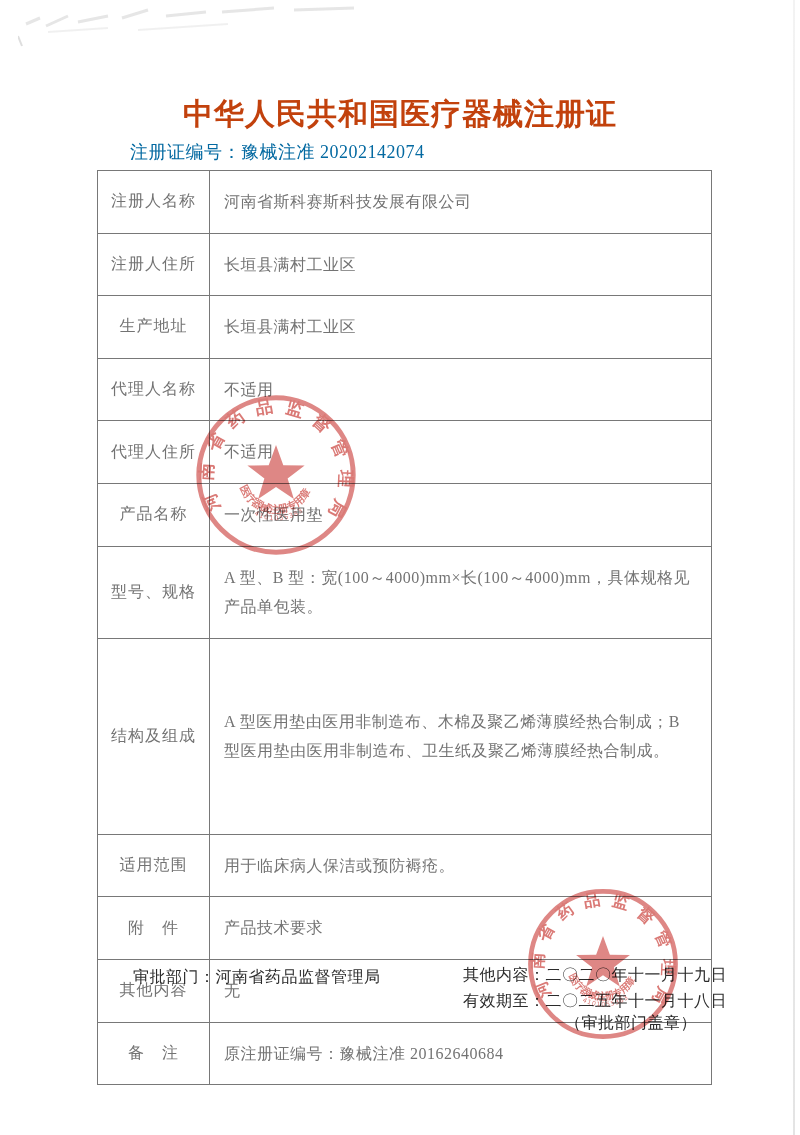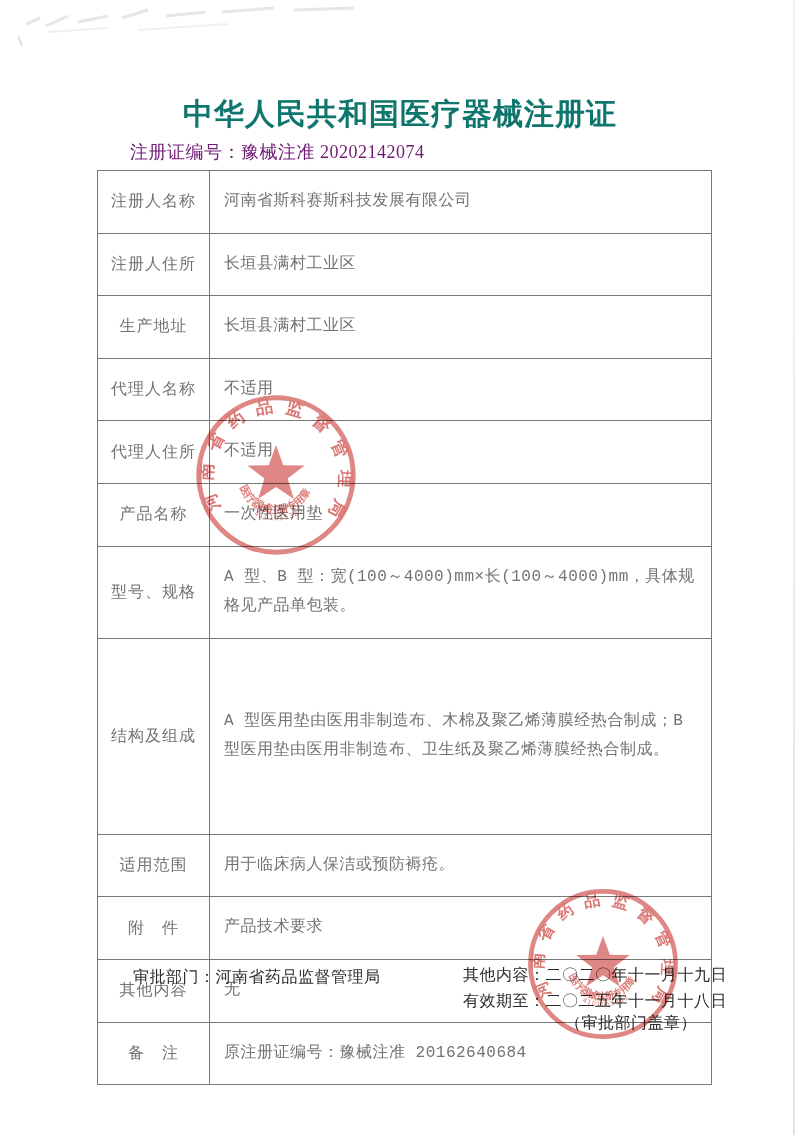--- a/index.html
+++ b/index.html
@@ -12,37 +12,37 @@
     color:#2e2e2e;
   }
   .page-edge{
     position:absolute;right:5px;top:0;width:2px;height:1135px;
     background:linear-gradient(#f3f3f3,#e4e4e4);
   }
   .scan-artifacts{position:absolute;left:18px;top:2px;opacity:.55;}
   .doc-title{
     position:absolute;left:0;top:94px;width:100%;
     text-align:center;font-size:30px;font-weight:bold;
-    letter-spacing:1px;color:#0f766e;margin:0;
+    letter-spacing:1px;color:#c2410c;margin:0;
   }
   .cert-line{
     position:absolute;left:130px;top:140px;
-    font-size:18px;color:#701a75;letter-spacing:.5px;
+    font-size:18px;color:#0369a1;letter-spacing:.5px;
   }
   table.cert{
     position:absolute;left:97px;top:170px;
     width:615px;border-collapse:collapse;table-layout:fixed;
   }
   table.cert td{
     border:1px solid #787878;
     font-size:16px;color:#737373;
     vertical-align:middle;
   }
   td.lbl{width:103px;text-align:center;letter-spacing:1px;padding:0 4px;}
-  td.val{padding:16px 14px;line-height:1.85;letter-spacing:.5px;font-family:Liberation Mono, monospace;}
+  td.val{padding:16px 14px;line-height:1.85;letter-spacing:.5px;}
   .footer-line{position:absolute;font-size:16px;color:#2b2b2b;letter-spacing:.5px;}
   #dept{left:133px;top:967px;}
   #adate{left:463px;top:965px;}
   #vdate{left:463px;top:991px;}
   #sealnote{left:565px;top:1013px;}
   .stamp{
     position:absolute;
     mix-blend-mode:multiply;
     opacity:.85;
     pointer-events:none;

